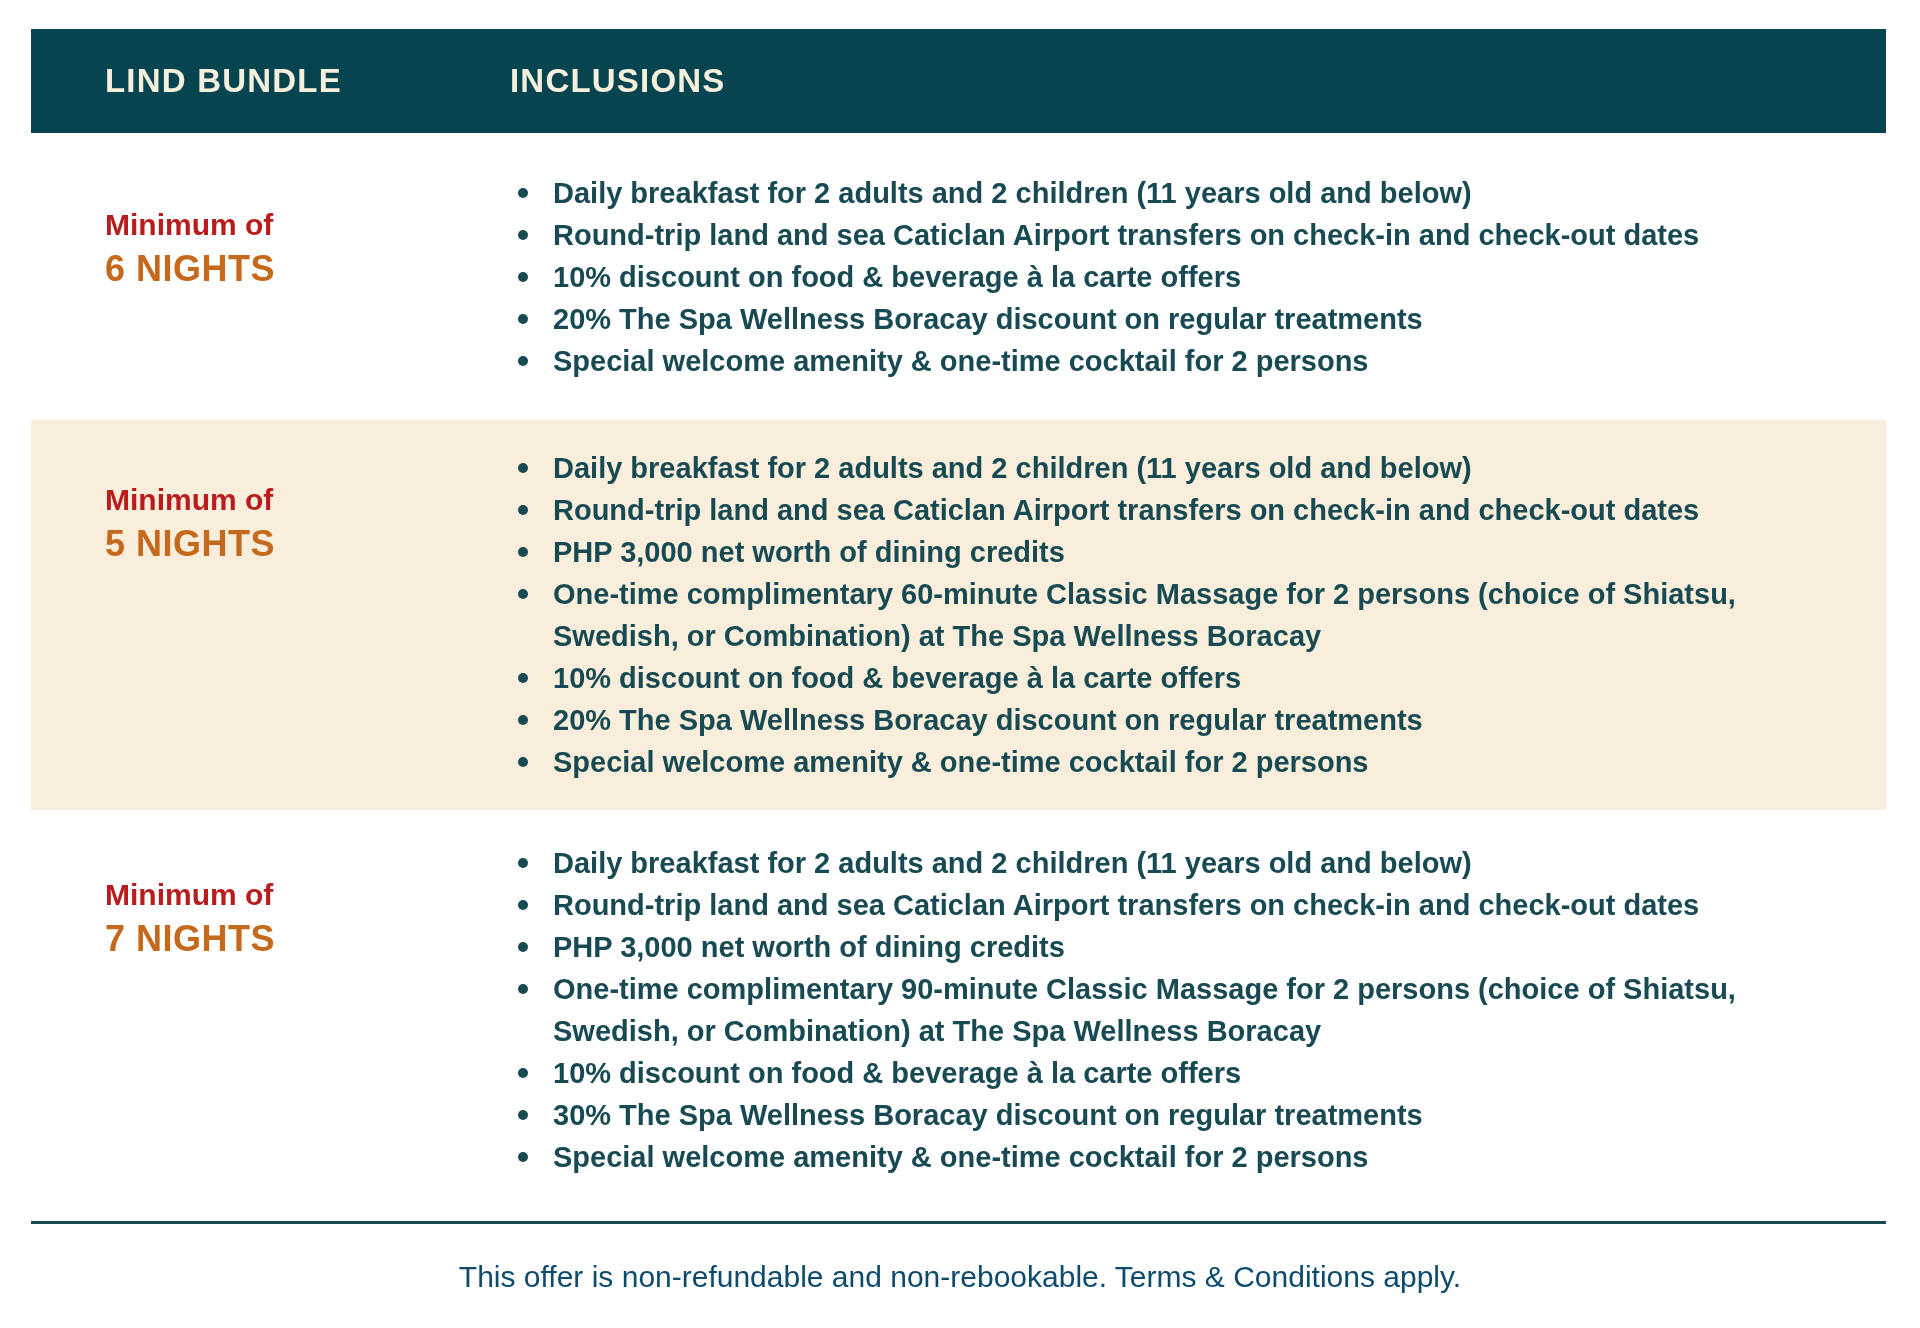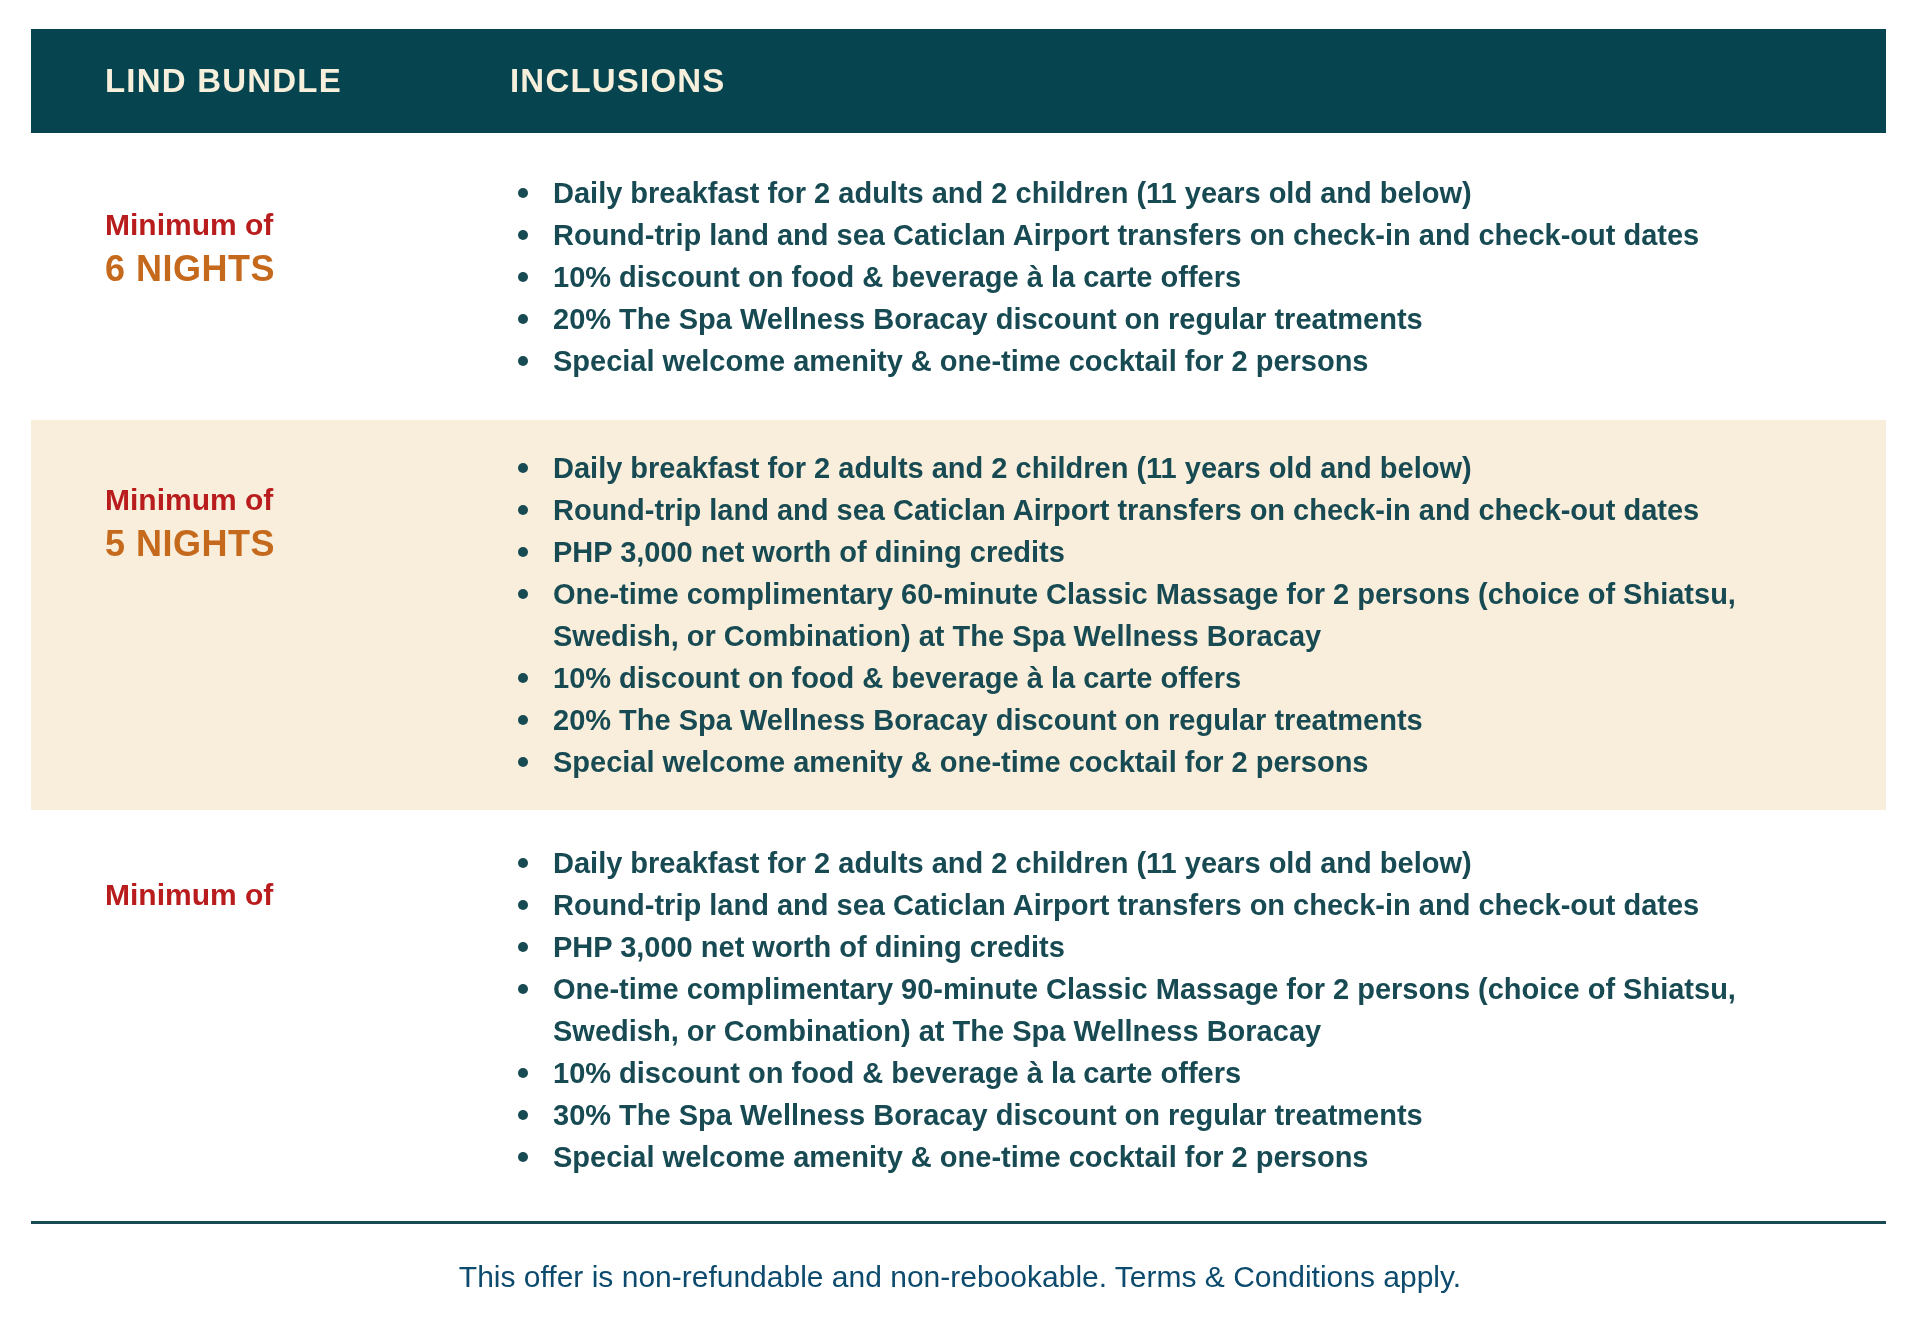--- a/index.html
+++ b/index.html
@@ -121,20 +121,21 @@
       <li>One-time complimentary 60-minute Classic Massage for 2 persons (choice of Shiatsu, Swedish, or Combination) at The Spa Wellness Boracay</li>
       <li>10% discount on food &amp; beverage à la carte offers</li>
       <li>20% The Spa Wellness Boracay discount on regular treatments</li>
       <li>Special welcome amenity &amp; one-time cocktail for 2 persons</li>
     </ul>
   </div>
 
   <div class="row r3">
     <div class="bundle">
       <div class="prefix">Minimum of</div>
+      <div class="nights">7 NIGHTS</div>
     </div>
     <ul class="inclusions">
       <li>Daily breakfast for 2 adults and 2 children (11 years old and below)</li>
       <li>Round-trip land and sea Caticlan Airport transfers on check-in and check-out dates</li>
       <li>PHP 3,000 net worth of dining credits</li>
       <li>One-time complimentary 90-minute Classic Massage for 2 persons (choice of Shiatsu, Swedish, or Combination) at The Spa Wellness Boracay</li>
       <li>10% discount on food &amp; beverage à la carte offers</li>
       <li>30% The Spa Wellness Boracay discount on regular treatments</li>
       <li>Special welcome amenity &amp; one-time cocktail for 2 persons</li>
     </ul>

